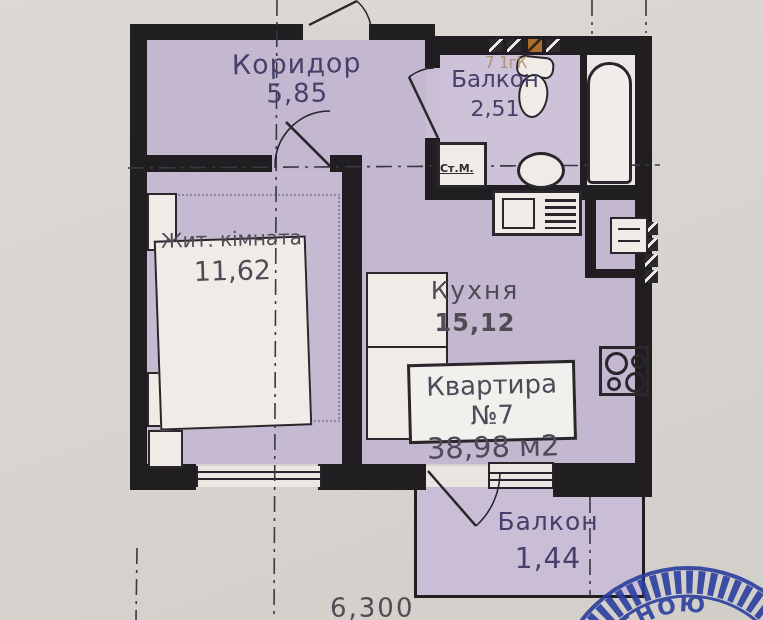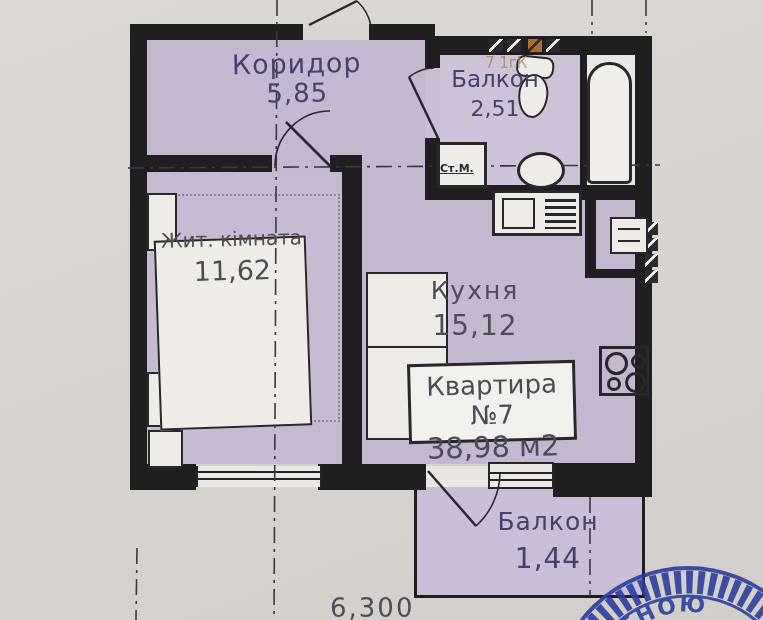--- a/index.html
+++ b/index.html
@@ -164,21 +164,21 @@
     <div style="font-size:22px;margin-top:4px;">2,51</div>
   </div>
 
   <div class="rlabel dark" style="left:152px;top:228px;width:160px;font-size:20px;transform:rotate(-1.5deg);z-index:7;">
     <div>Жит. кімната</div>
     <div style="font-size:27px;margin-top:4px;">11,62</div>
   </div>
 
   <div class="rlabel dark" style="left:415px;top:248px;width:120px;font-size:25px;letter-spacing:2px;margin-top:29px;">
     <div>Кухня</div>
-    <div style="font-size:28px;margin-top:4px;letter-spacing:1px;">15,12</div>
+    <div style="font-size:24px;margin-top:4px;letter-spacing:1px;font-weight:bold;">15,12</div>
   </div>
 
   <div class="rlabel" style="left:483px;top:508px;width:130px;font-size:25px;letter-spacing:1px;">
     <div>Балкон</div>
     <div style="font-size:28px;margin-top:6px;">1,44</div>
   </div>
 
   <div style="position:absolute;left:408px;top:362px;width:168px;height:80px;background:#f2f0ec;border:3px solid #2a272c;box-sizing:border-box;transform:rotate(-1.5deg);text-align:center;color:#4e4b58;z-index:8;">
     <div style="font-size:26px;margin-top:5px;">Квартира №7</div>
     <div style="font-size:29px;">38,98 м2</div>

